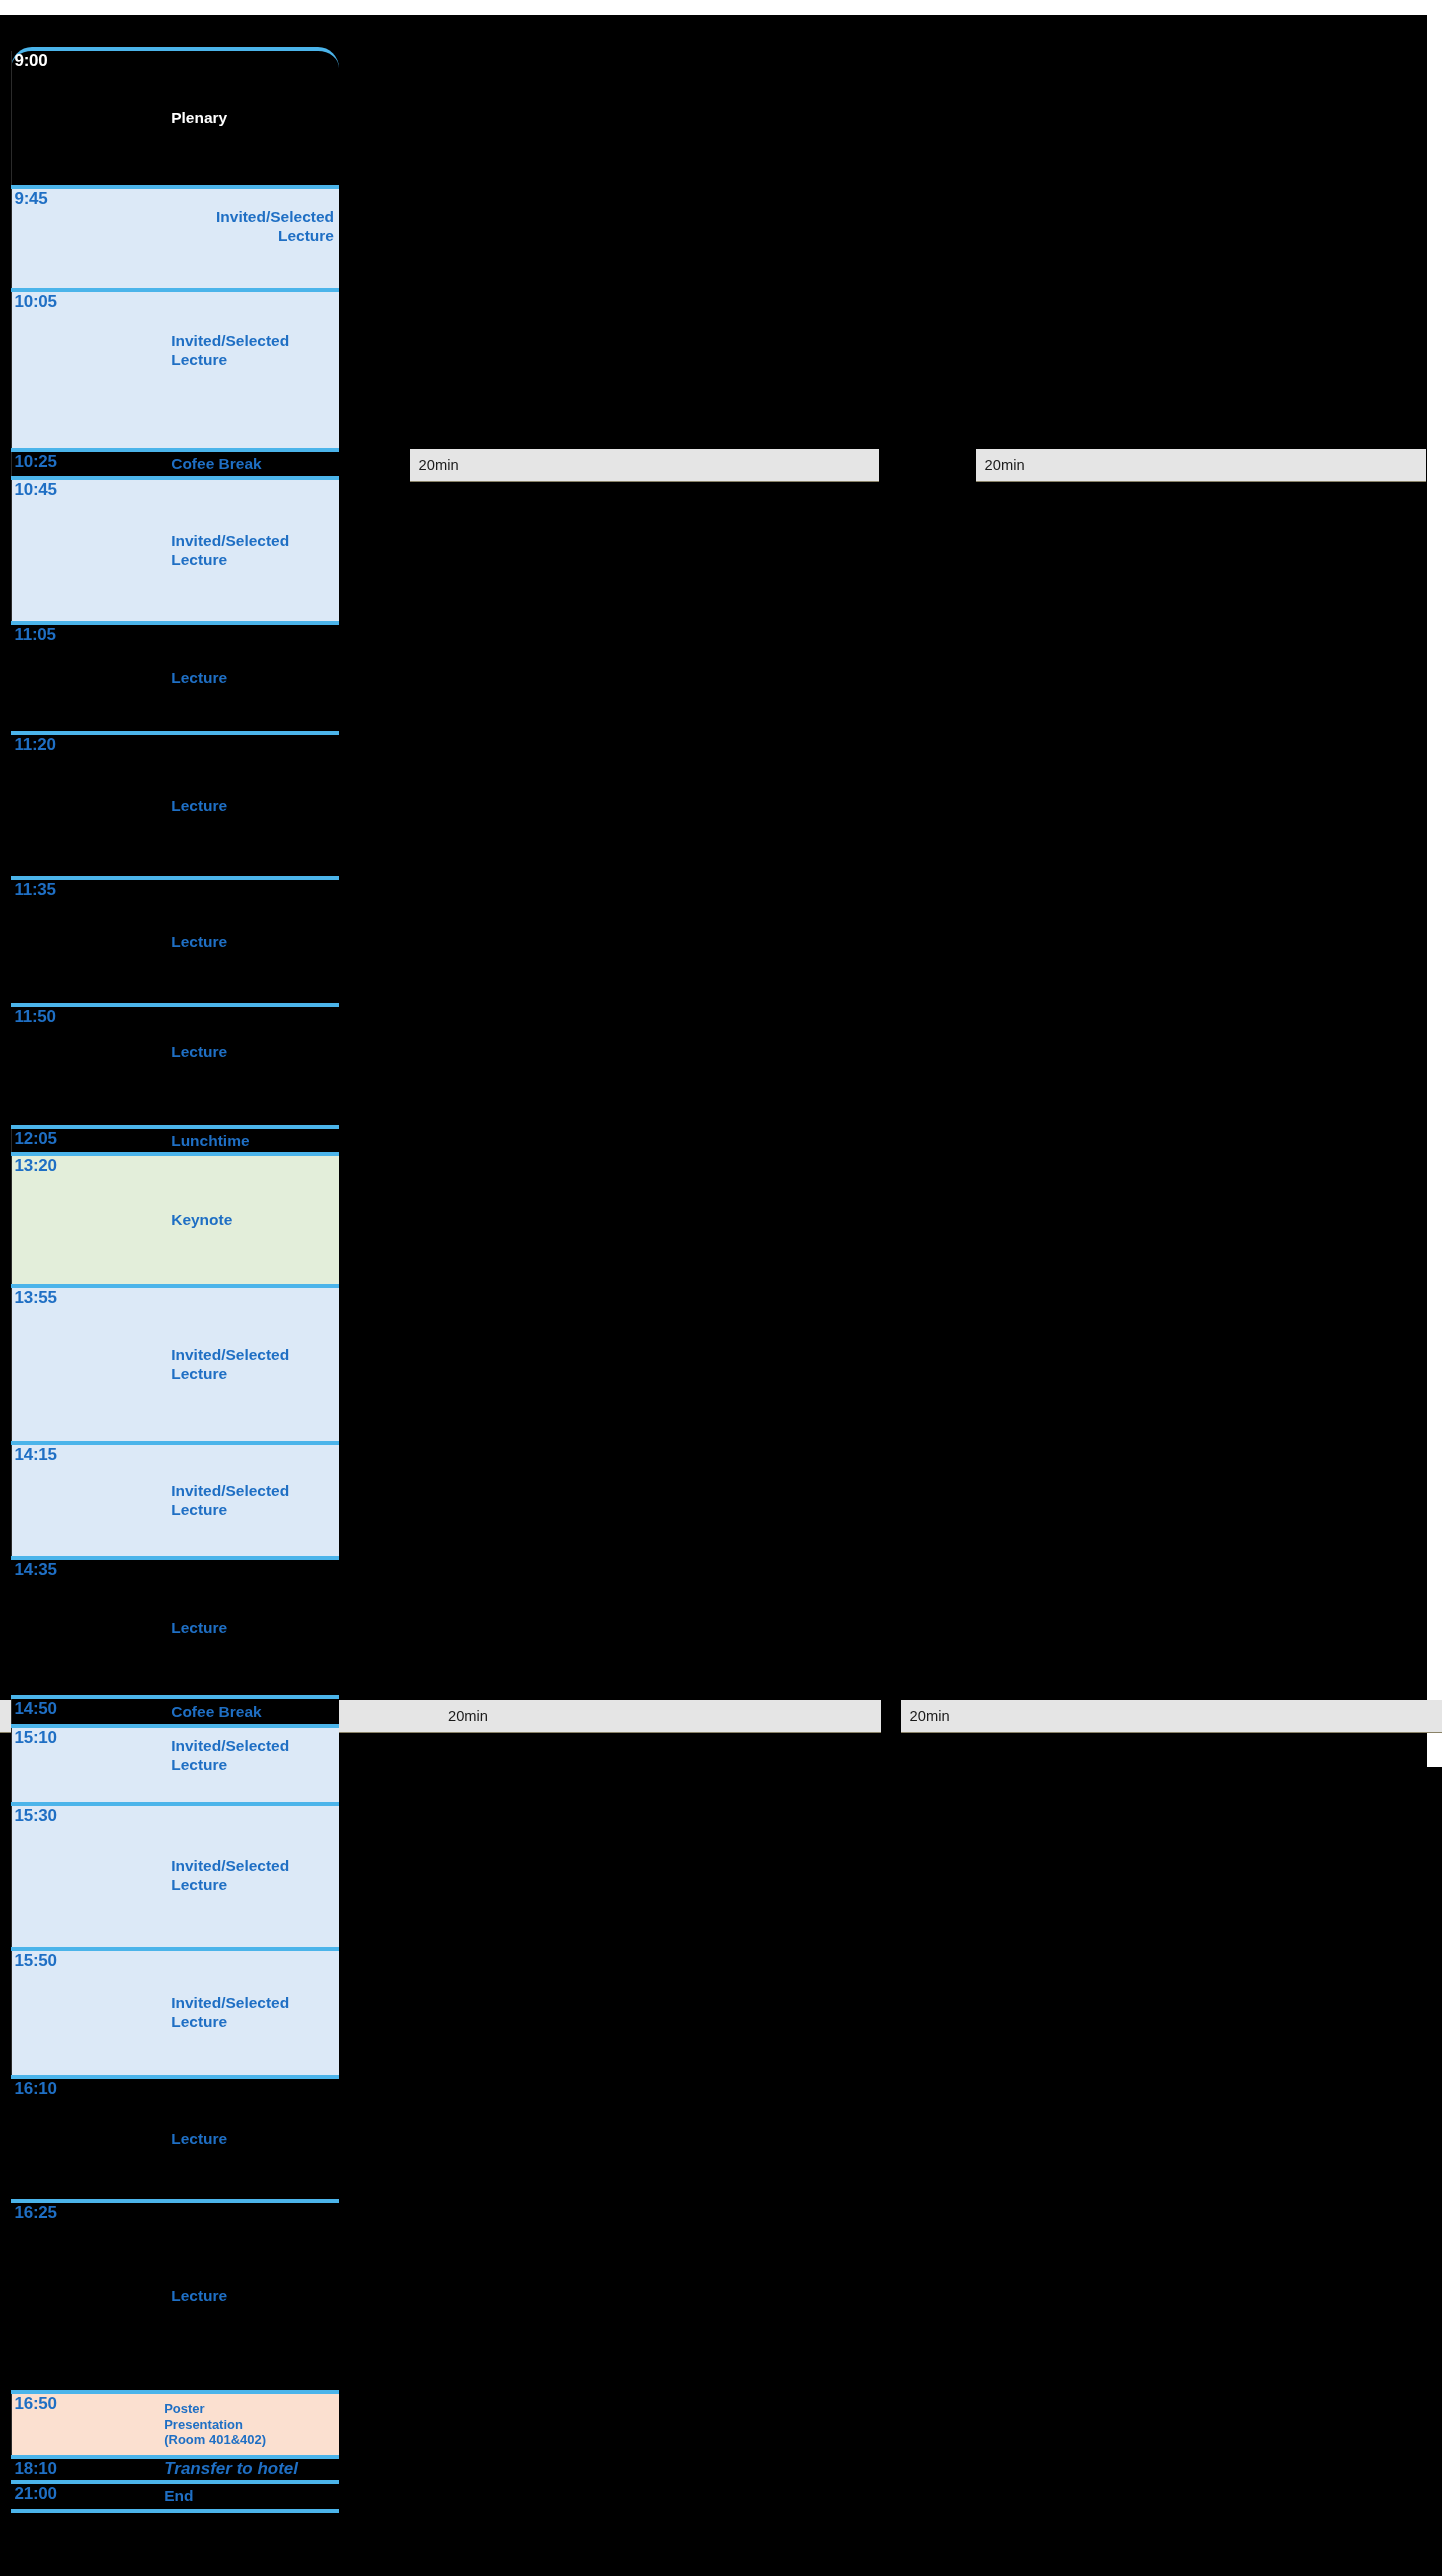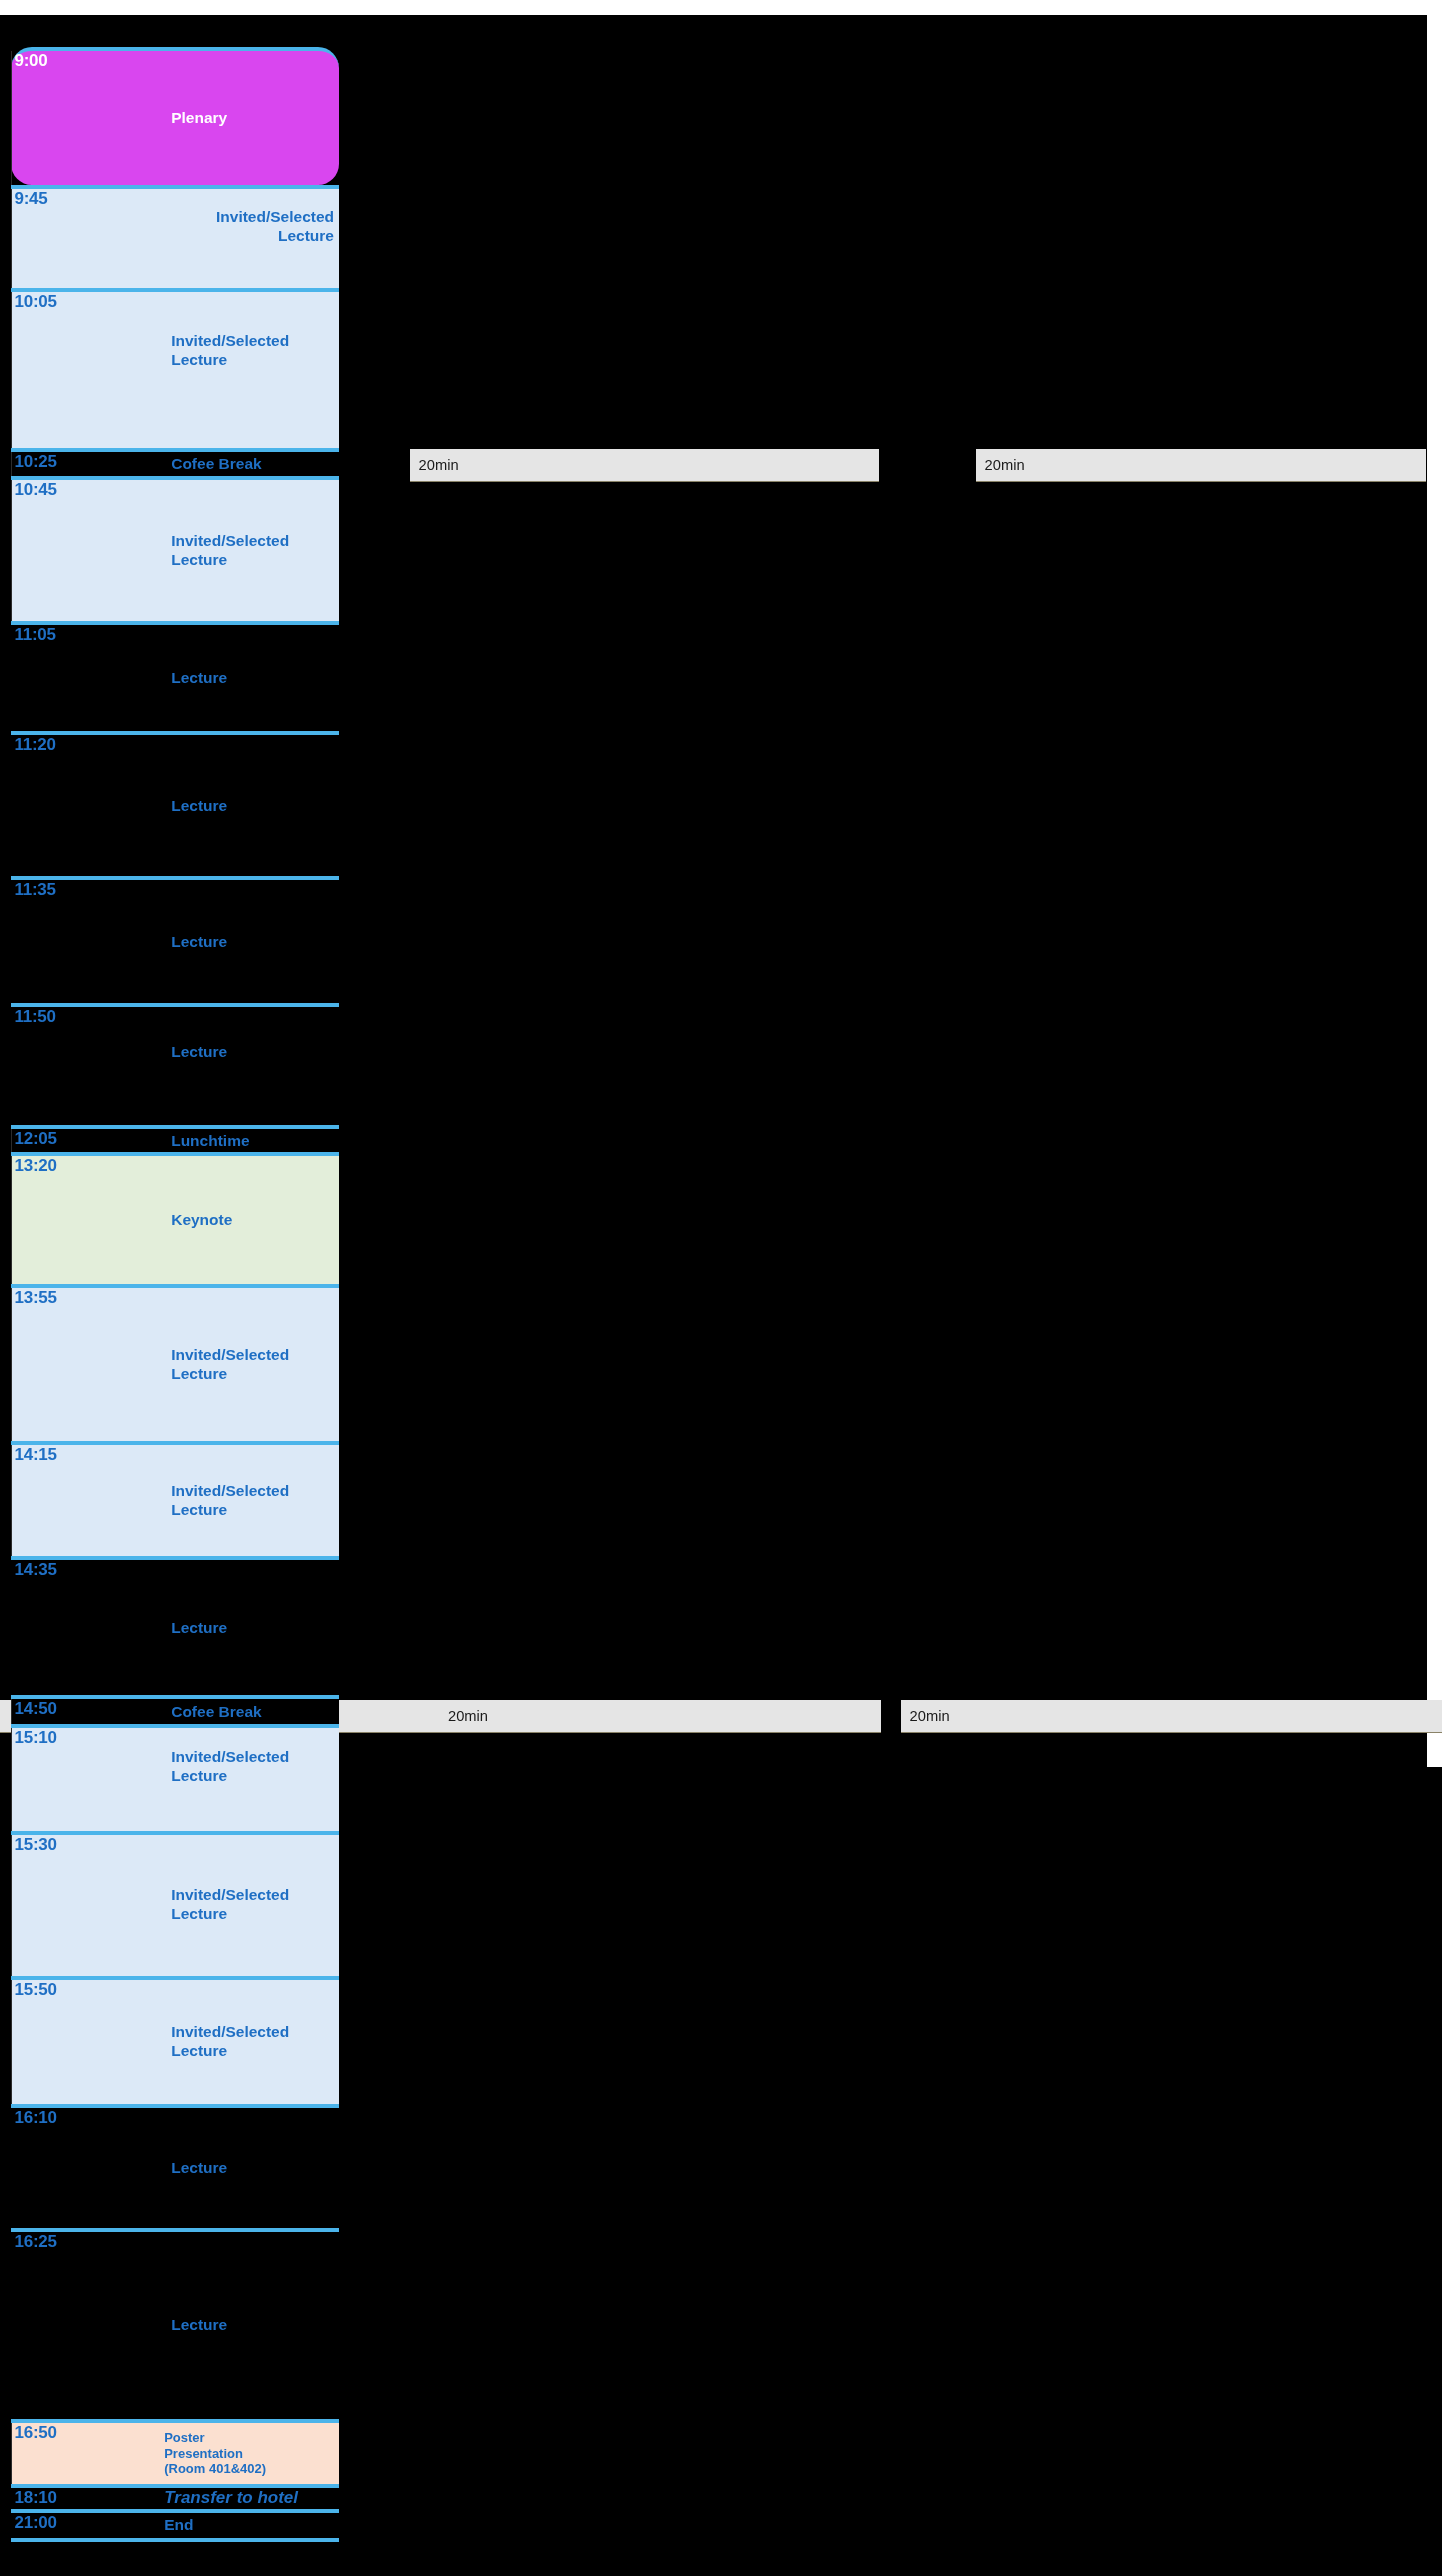--- a/index.html
+++ b/index.html
@@ -73,21 +73,21 @@
     line-height: 1.22;
     color: #1F6FC4;
   }
 
   
   .title.mid   { top: 50%; transform: translateY(-50%); }
   .title.upper { top: 38%; transform: translateY(-50%); }
   .title.lowr  { top: 62%; transform: translateY(-50%); }
 
   
-  .bg-plenary   { background: #d946ef; border-radius: 21px; }
+  .bg-plenary   { background: #000000; border-radius: 21px; }
   .bg-plenary .time  { color: #FFFFFF; }
   .bg-plenary .title { color: #FFFFFF; }
 
   .bg-lecture-light { background: #DCE9F7; }
   .bg-transparent   { background: transparent; }
   .bg-break         { background: #000000; }
   .bg-keynote       { background: #E3EEDA; }
   .bg-poster        { background: #FBE0D0; }
   .bg-banquet       { background: #C9E0B2; }
 
@@ -220,21 +220,21 @@
       <div class="time">14:35</div>
       <div class="title mid">Lecture</div>
     </div>
 
     <div class="row bg-break" style="height:28.4px;">
       <div class="side-rule"></div>
       <div class="time">14:50</div>
       <div class="title mid">Cofee Break</div>
     </div>
 
-    <div class="row bg-lecture-light" style="height:107px;">
+    <div class="row bg-lecture-light" style="height:78px;">
       <div class="side-rule"></div>
       <div class="time">15:10</div>
       <div class="title upper">Invited/Selected<br>Lecture</div>
     </div>
 
     <div class="row bg-lecture-light" style="height:145px;">
       <div class="side-rule"></div>
       <div class="time">15:30</div>
       <div class="title mid">Invited/Selected<br>Lecture</div>
     </div>

